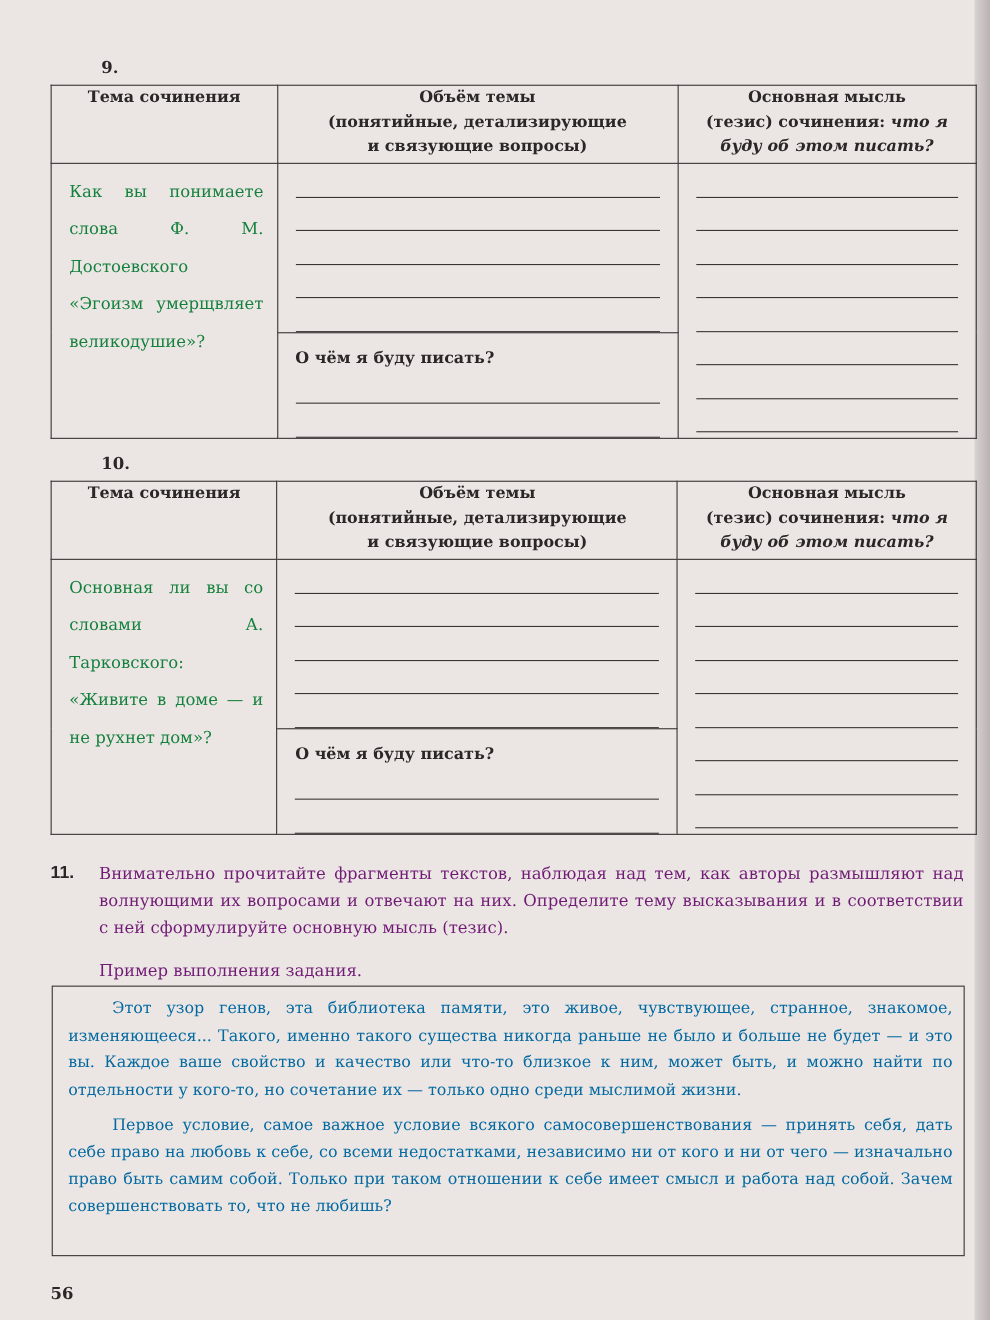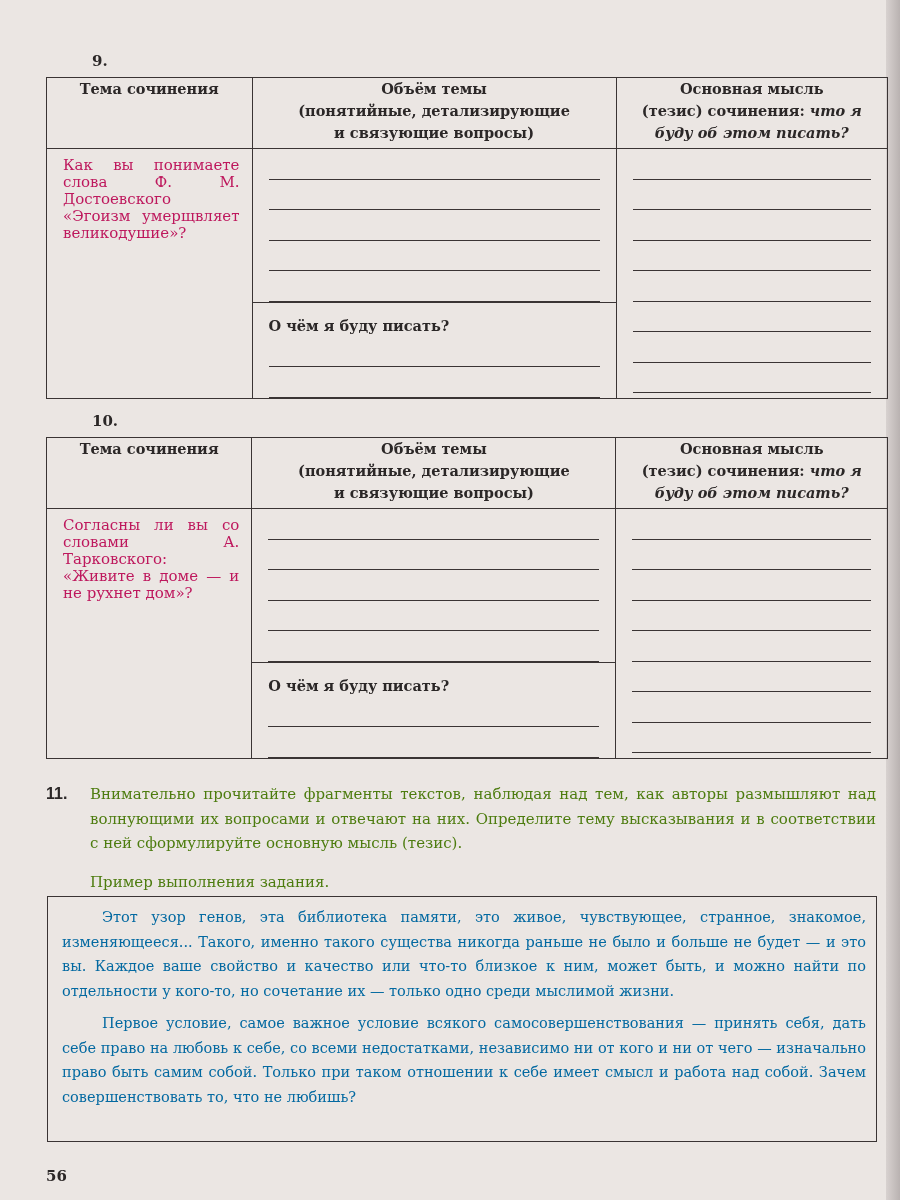--- a/index.html
+++ b/index.html
@@ -27,32 +27,32 @@
   }
   th.h {
     font-weight: bold; font-size: 14.5px; line-height: 22px;
     text-align: center; vertical-align: middle; height: 70px;
   }
   th.h .it { font-style: italic; }
   .c1 { width: 205px; }
   .c2 { width: 365px; }
   .c3 { width: 272px; }
   .topic {
-    padding: 8px 12px 0 16px; font-size: 15px; line-height: 17px;
-    text-align: justify; color: #be185d;
+    padding: 8px 12px 0 16px; font-size: 15px; line-height: 34px;
+    text-align: justify; color: #15803d;
   }
   .lines { padding: 0 16px 0 16px; }
   .ln { height: 29.5px; border-bottom: 1.3px solid #3a3434; }
   .sub-title {
     font-weight: bold; font-size: 14.5px;
     padding: 14px 16px 0 16px; height: 20px;
   }
   .para {
     position: absolute; left: 90px; width: 786px;
-    font-size: 15px; line-height: 24.5px; text-align: justify; color: #4d7c0f;
+    font-size: 15px; line-height: 24.5px; text-align: justify; color: #701a75;
   }
   .ex-num {
     position: absolute; left: 46px; font-family: Liberation Sans, sans-serif;
     font-weight: bold; font-size: 16px;
   }
   .box {
     position: absolute; left: 47px; top: 896px; width: 830px; height: 246px;
     border: 1.5px solid #3a3434; padding: 8px 10px 0 14px; box-sizing: border-box;
     font-size: 14.5px; line-height: 24.5px; text-align: justify; color: #0369a1;
   }
@@ -132,21 +132,21 @@
       <div>и связующие вопросы)</div>
     </th>
     <th class="h c3">
       <div>Основная мысль</div>
       <div><span>(тезис) сочинения: </span><span class="it">что я</span></div>
       <div class="it">буду об этом писать?</div>
     </th>
   </tr>
   <tr>
     <td rowspan="2" class="c1">
-      <div class="topic">Согласны ли вы со словами А. Тарковского: «Живите в доме — и не рухнет дом»?</div>
+      <div class="topic">Основная ли вы со словами А. Тарковского: «Живите в доме — и не рухнет дом»?</div>
     </td>
     <td class="c2" style="height:152px;">
       <div class="lines">
         <div class="ln"></div>
         <div class="ln"></div>
         <div class="ln"></div>
         <div class="ln"></div>
         <div class="ln"></div>
       </div>
     </td>

